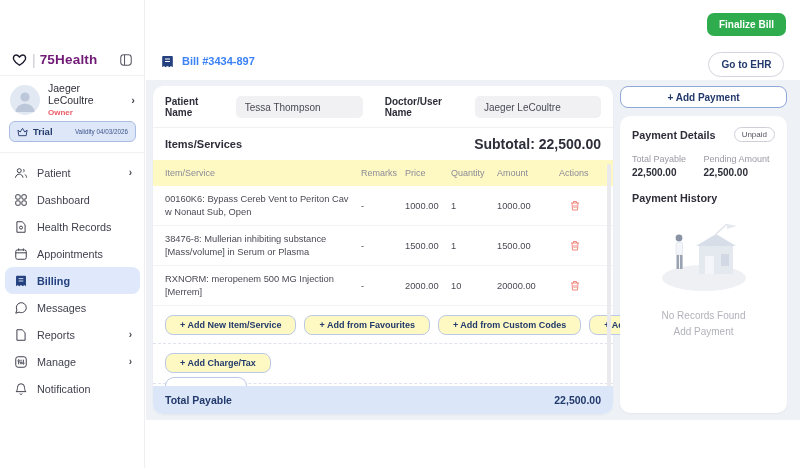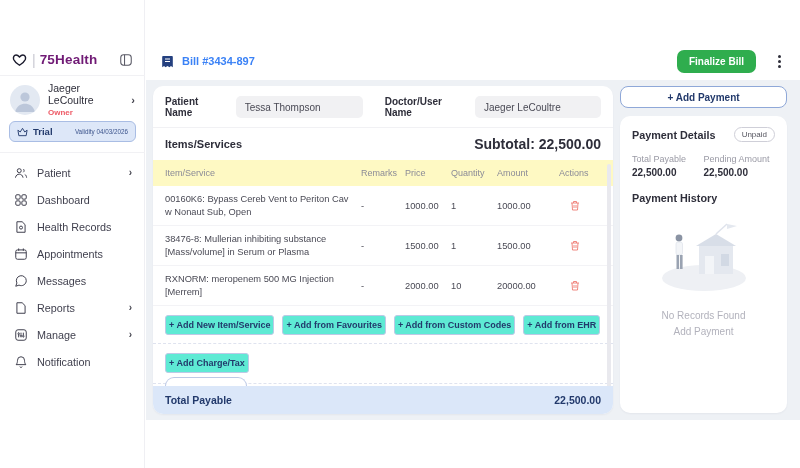--- a/index.html
+++ b/index.html
@@ -38,21 +38,21 @@
   .nav-item .nav-chevron { margin-left:auto; font-size:10px; font-weight:bold; color:#44444f; }
   .nav-item.active { background:#dfe9fb; color:#24407f; }
   .nav-item.active .nav-ic { color:#24407f; }
   .nav-item.active .nav-label { font-weight:bold; }
 
   
   .main { position:absolute; left:146px; top:0; width:654px; height:468px; }
   .main-header { position:absolute; left:0; top:44px; width:654px; height:34px; display:flex; align-items:center; padding:0 14px; background:#fff; }
   .bill-title-ic { color:#24407f; margin-right:7px; }
   .bill-title { font-size:11px; font-weight:bold; color:#3b82f6; }
-  .header-actions { margin-left:auto; display:flex; align-items:center; gap:16px; }
+  .header-actions { margin-left:auto; display:flex; align-items:center; gap:16px;flex-direction:column; }
   .btn-finalize { background:#2fad4e; color:#fff; border:none; font-size:10px; font-weight:bold; padding:6px 12px; border-radius:7px; cursor:pointer; font-family:inherit; }
   .btn-ehr { background:#fff; color:#22396b; border:1px solid #d4d4dc; font-size:10px; font-weight:bold; padding:6px 12px; border-radius:14px; cursor:pointer; font-family:inherit; }
   .kebab { width:14px; display:flex; flex-direction:column; align-items:center; gap:2px; cursor:pointer; padding:2px; }
   .kebab i { width:3px; height:3px; border-radius:50%; background:#2e2e3a; }
 
   .content-bg { position:absolute; left:0; top:80px; width:654px; height:340px; background:#eef1f5; }
 
   
   .bill-card { position:absolute; left:7px; top:6px; width:460px; height:328px; background:#fff; border-radius:10px; box-shadow:0 1px 2px rgba(30,40,80,.05); }
   .form-row { display:flex; align-items:center; padding:10px 12px 9px; border-bottom:1px solid #f1f1f4; }
@@ -68,21 +68,21 @@
 
   .grid-row { display:grid; grid-template-columns:196px 44px 46px 46px 62px 42px; align-items:center; padding:0 12px; }
   .thead { background:#fef9c3; height:26px; }
   .thead span { font-size:9px; color:#8b8b97; }
   .trow { min-height:40px; border-bottom:1px solid #f3f3f6; }
   .item-desc { font-size:9.3px; color:#4a4a55; line-height:1.35; padding:6px 10px 6px 0; }
   .cell { font-size:9.3px; color:#4a4a55; }
   .trash { color:#ee7b72; cursor:pointer; margin-left:10px; }
 
   .actions-row { display:flex; gap:8px; padding:9px 12px 8px; border-bottom:1px dashed #dfe3ef; }
-  .pill-btn { background:#5eead4; border:1px solid #bcc9e6; color:#22396b; font-size:9px; font-weight:bold; padding:4px 3px; border-radius:3px; cursor:pointer; font-family:inherit; white-space:nowrap; }
+  .pill-btn { background:#fef9c3; border:1px solid #bcc9e6; color:#22396b; font-size:9px; font-weight:bold; padding:4px 14px; border-radius:8px; cursor:pointer; font-family:inherit; white-space:nowrap; }
   .charge-row { display:flex; padding:9px 12px 10px; border-bottom:1px dashed #dfe3ef; }
   .hidden-btn { position:absolute; left:12px; bottom:28px; width:82px; height:9px; border:1px solid #bcc9e6; border-bottom:none; border-radius:9px 9px 0 0; background:#fff; }
   .total-bar { position:absolute; left:0; bottom:0; width:460px; height:28px; background:#dbe7f9; border-radius:0 0 10px 10px; display:flex; align-items:center; padding:0 12px; }
   .total-label { font-size:10.5px; font-weight:bold; color:#22396b; }
   .total-value { margin-left:auto; font-size:10.5px; font-weight:bold; color:#22396b; }
   .card-scrollbar { position:absolute; right:2px; top:78px; width:4px; height:230px; background:#e9e9ee; border-radius:2px; }
 
   
   .right-panel { position:absolute; left:474px; top:6px; width:167px; }
   .btn-add-payment { width:167px; height:22px; background:#fff; border:1px solid #8fa8d8; border-radius:8px; color:#22396b; font-size:10px; font-weight:bold; cursor:pointer; font-family:inherit; }
@@ -183,20 +183,30 @@
         <span class="nav-ic">
             <svg width="14" height="14" viewBox="0 0 24 24" fill="none" stroke="currentColor" stroke-width="1.7">
               <rect x="3" y="5" width="18" height="16" rx="3"></rect>
               <line x1="3" y1="10" x2="21" y2="10"></line>
               <line x1="8" y1="2.5" x2="8" y2="6.5"></line>
               <line x1="16" y1="2.5" x2="16" y2="6.5"></line>
             </svg>
           </span>
         <span class="nav-label">Appointments</span>
       </div>
+      <div class="nav-item active">
+        <span class="nav-ic">
+            <svg width="14" height="14" viewBox="0 0 24 24" fill="currentColor">
+              <path d="M5 3h14a1.5 1.5 0 0 1 1.5 1.5V21l-3-2-2.3 2-3.2-2-3.2 2-2.3-2-3 2V4.5A1.5 1.5 0 0 1 5 3z"></path>
+              <line x1="8" y1="8" x2="16" y2="8" stroke="#dfe9fb" stroke-width="1.6"></line>
+              <line x1="8" y1="12" x2="16" y2="12" stroke="#dfe9fb" stroke-width="1.6"></line>
+            </svg>
+          </span>
+        <span class="nav-label">Billing</span>
+      </div>
       <div class="nav-item">
         <span class="nav-ic">
             <svg width="14" height="14" viewBox="0 0 24 24" fill="none" stroke="currentColor" stroke-width="1.7">
               <path d="M21 11.5a8.5 8.5 0 0 1-12.4 7.5L3 21l2-5.6A8.5 8.5 0 1 1 21 11.5z"></path>
             </svg>
           </span>
         <span class="nav-label">Messages</span>
       </div>
       <div class="nav-item">
         <span class="nav-ic">
@@ -238,20 +248,21 @@
       <span class="bill-title-ic">
         <svg width="15" height="15" viewBox="0 0 24 24" fill="currentColor">
             <path d="M5 3h14a1.5 1.5 0 0 1 1.5 1.5V21l-3-2-2.3 2-3.2-2-3.2 2-2.3-2-3 2V4.5A1.5 1.5 0 0 1 5 3z"></path>
             <line x1="8" y1="8" x2="16" y2="8" stroke="#fff" stroke-width="1.6"></line>
             <line x1="8" y1="12" x2="16" y2="12" stroke="#fff" stroke-width="1.6"></line>
           </svg>
       </span>
       <span class="bill-title">Bill #3434-897</span>
       <span class="header-actions">
         <button class="btn-finalize">Finalize Bill</button>
+        <button class="btn-ehr">Go to EHR</button>
         <span class="kebab">
             <i></i>
             <i></i>
             <i></i>
           </span>
       </span>
     </div>
 
     <div class="content-bg">
 

